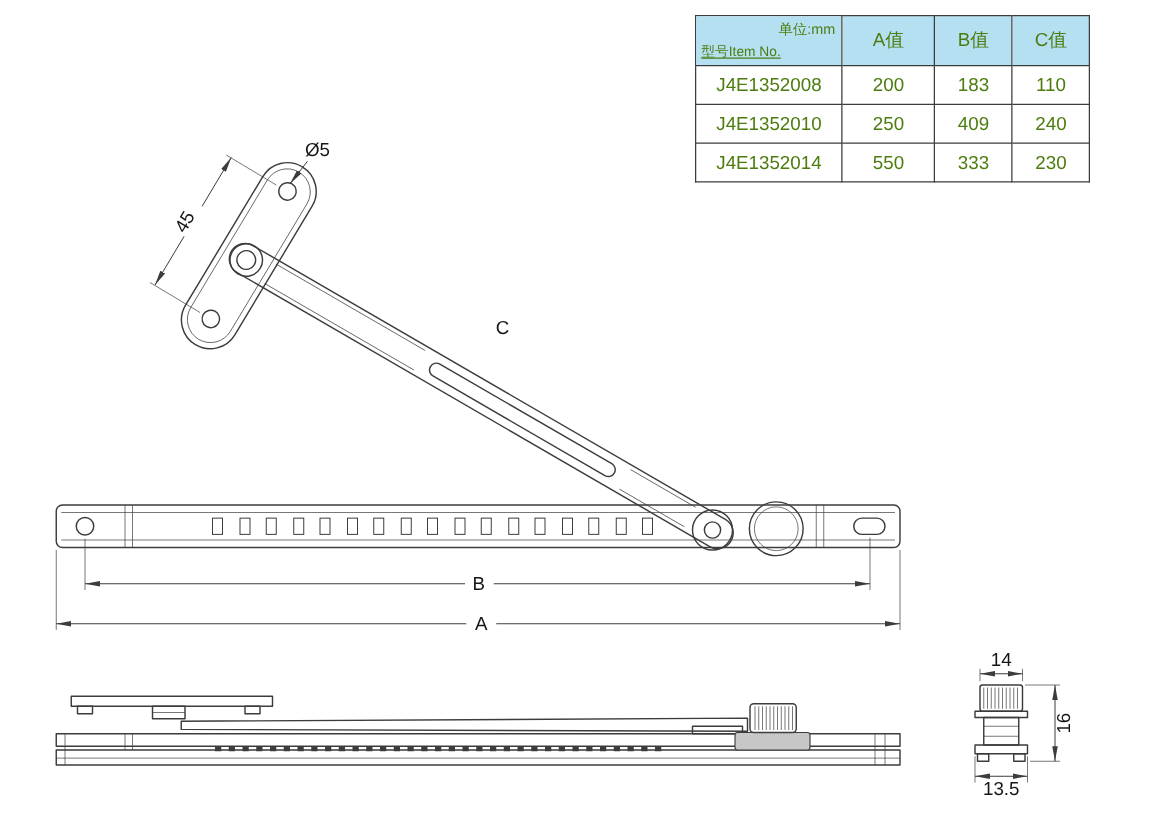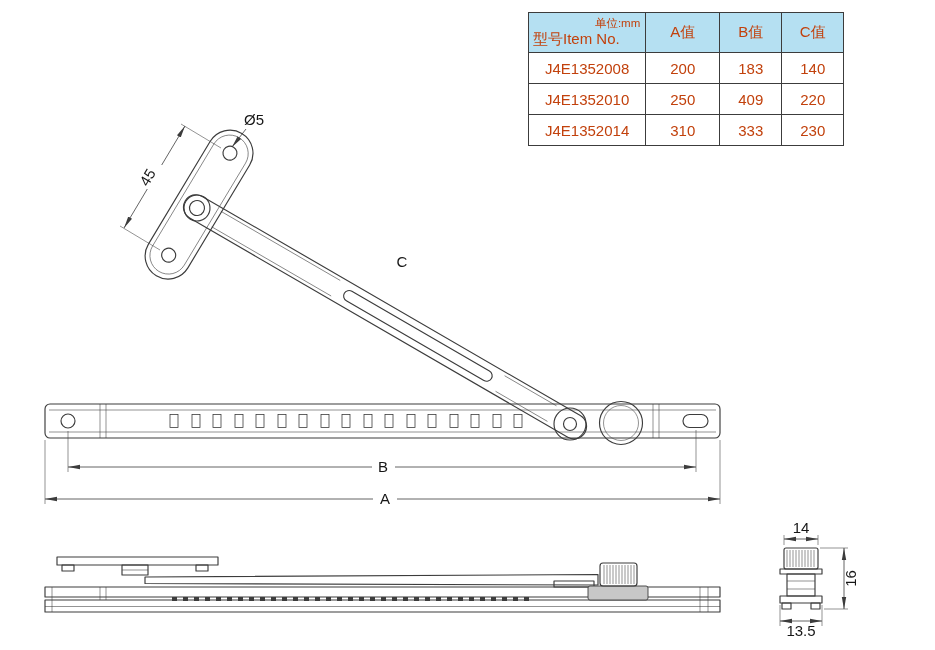--- a/index.html
+++ b/index.html
@@ -18,23 +18,23 @@
   .ol { fill:none; stroke:var(--line,#3c3c3c); stroke-width:1.15; stroke-linejoin:round; stroke-linecap:round; }
   .tl { fill:none; stroke:var(--line,#3c3c3c); stroke-width:0.65; opacity:.85; }
   .dl { fill:none; stroke:var(--line,#3c3c3c); stroke-width:0.8; }
   .fl { fill:#c7c7c7; stroke:var(--line,#3c3c3c); stroke-width:0.9; }
   .teeth { fill:none; stroke:var(--line,#3c3c3c); stroke-width:4; stroke-dasharray:5 6; }
   text.lbl { fill:#161616; font-size:15px; font-family:"Liberation Sans", sans-serif; }
   marker path { fill:var(--line,#3c3c3c); stroke:none; }
 
   
   .spec-table {
-    position:absolute; left:528px; top:12px;
+    position:absolute; left:556px; top:12px;
     border-collapse:collapse; table-layout:fixed;
-    font-size:15px; color:#c2410c; background:#fff;
+    font-size:15px; color:#4d7c0f; background:#fff;
   }
   .spec-table th, .spec-table td {
     border:1px solid var(--table_border,#3c3c3c);
     text-align:center; vertical-align:middle; padding:0 16px;
     overflow:hidden; white-space:nowrap;
   }
   .spec-table thead th {
     background:var(--table_header_bg,#b5e0f2);
     font-weight:normal; height:40px;
   }
@@ -42,21 +42,21 @@
   .diag-cell {
     position:relative; padding:0 !important;
     background-color:var(--table_header_bg,#b5e0f2);
     background-image:linear-gradient(to bottom right,
       transparent calc(50% - 0.6px),
       var(--table_border,#3c3c3c) calc(50% - 0.6px),
       var(--table_border,#3c3c3c) calc(50% + 0.6px),
       transparent calc(50% + 0.6px));
   }
   .diag-cell .unit { position:absolute; top:3px; right:5px; font-size:11.5px; }
-  .diag-cell .ilbl { position:absolute; bottom:3px; left:4px; font-size:15px; }
+  .diag-cell .ilbl { position:absolute; bottom:3px; left:4px; font-size:11px;text-decoration:underline; }
 </style>
 </head>
 <body>
 
 <div class="stage">
 
   <svg class="drawing" width="935" height="650" viewBox="0 0 935 650">
     <defs>
       <marker id="arw" viewBox="0 0 12 8" refX="12" refY="4" markerWidth="12" markerHeight="8" orient="auto-start-reverse" markerUnits="userSpaceOnUse">
         <path d="M12,4 L0,1.8 L0,6.2 Z"></path>
@@ -246,30 +246,30 @@
         <th>A值</th>
         <th>B值</th>
         <th>C值</th>
       </tr>
     </thead>
     <tbody>
       <tr>
         <td>J4E1352008</td>
         <td>200</td>
         <td>183</td>
-        <td>140</td>
+        <td>110</td>
       </tr>
       <tr>
         <td>J4E1352010</td>
         <td>250</td>
         <td>409</td>
-        <td>220</td>
+        <td>240</td>
       </tr>
       <tr>
         <td>J4E1352014</td>
-        <td>310</td>
+        <td>550</td>
         <td>333</td>
         <td>230</td>
       </tr>
     </tbody>
   </table>
 
 </div>
 
 </body></html>

